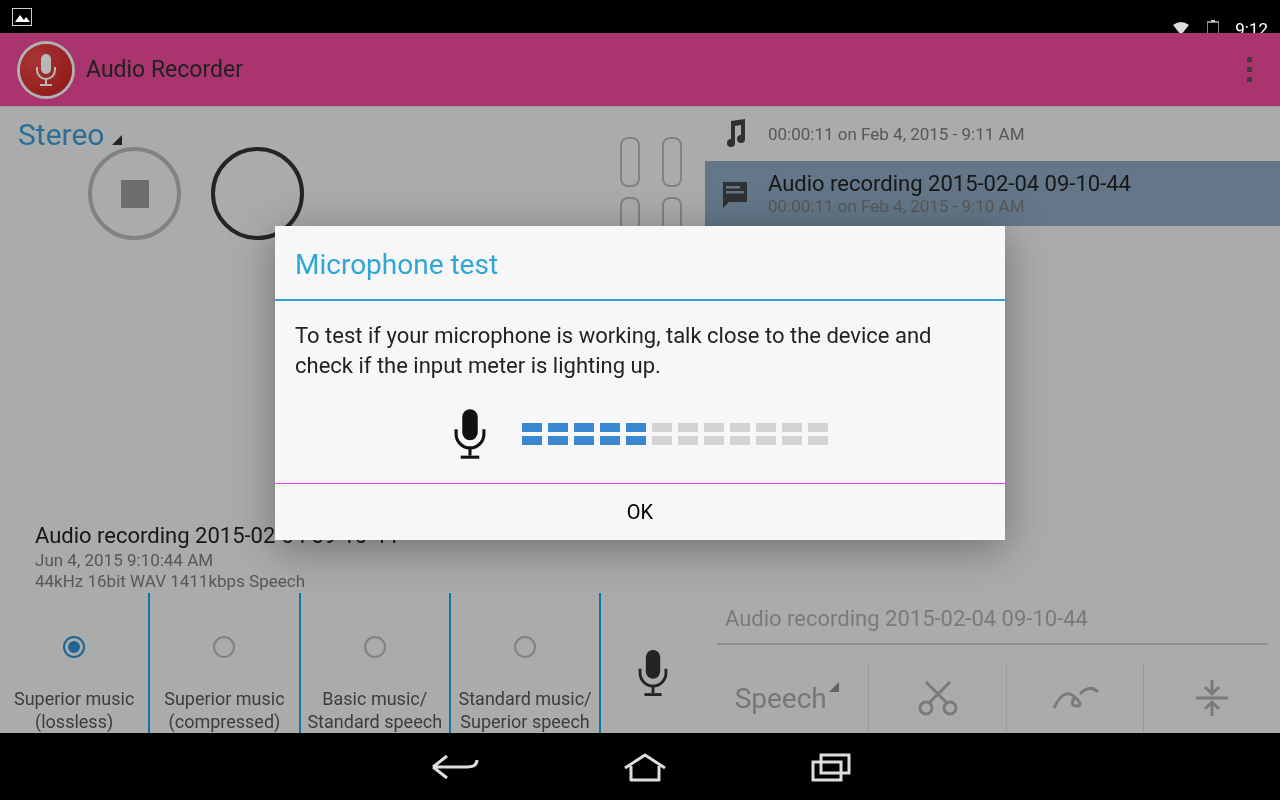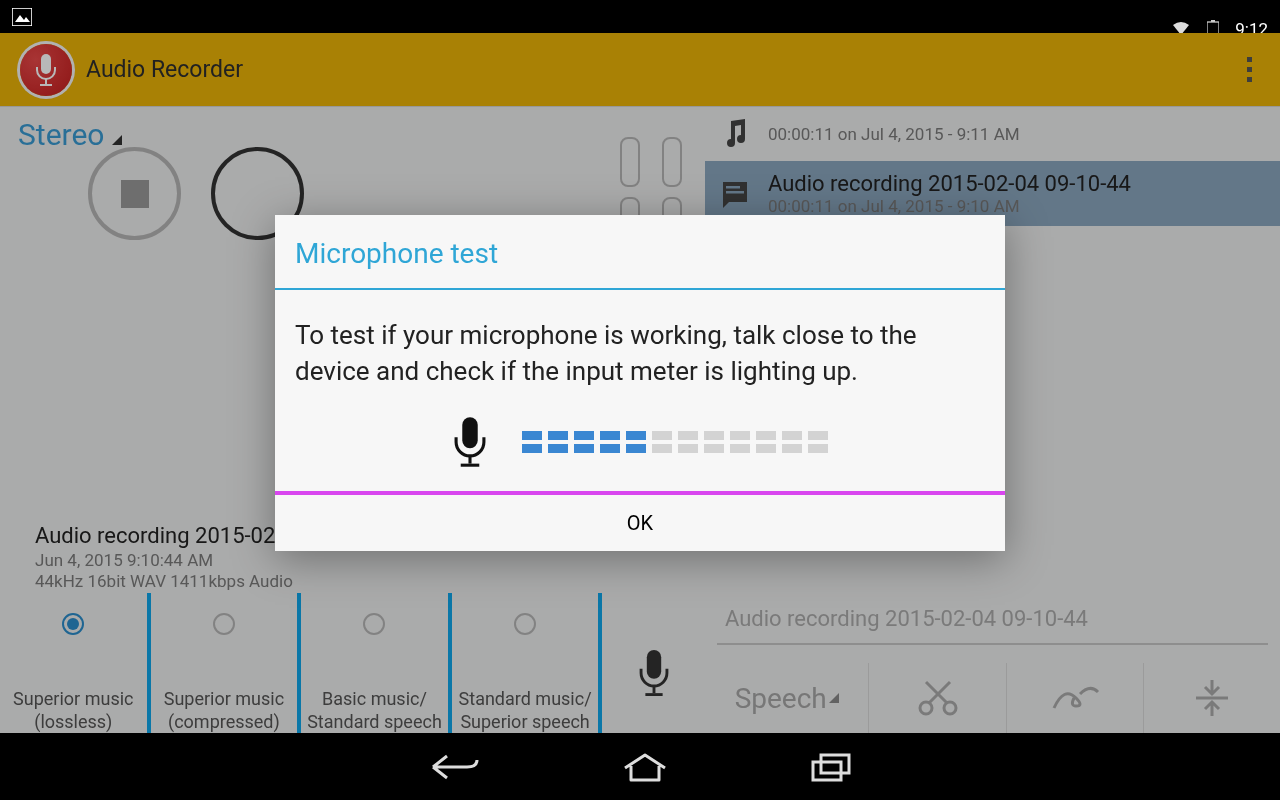--- a/index.html
+++ b/index.html
@@ -2,21 +2,21 @@
 <html><head>
 <meta charset="utf-8">
 <style>
 * { margin: 0; padding: 0; box-sizing: border-box; font-family: Roboto, Arial, sans-serif; }
 body { width: 1280px; height: 800px; background: #000; overflow: hidden; position: relative; }
 .status-bar { height: 33px; background: #000; display: flex; align-items: center; padding: 0 12px; color: #fff; }
 .status-bar .left { flex: 1; }
 .status-bar .right { display: flex; align-items: center; gap: 16px; margin-top: 24px; }
 .status-time { font-size: 17px; color: #fff; }
 .app-area { position: absolute; top: 33px; left: 0; width: 1280px; height: 700px; background: #eceded; }
-.action-bar { height: 74px; background: #eab308; border-bottom: 1px solid #d3d3d3; display: flex; align-items: center; padding: 0 20px; }
+.action-bar { height: 74px; background: #ec4899; border-bottom: 1px solid #d3d3d3; display: flex; align-items: center; padding: 0 20px; }
 .app-icon { width: 52px; height: 52px; border-radius: 26px; background: radial-gradient(circle at 30% 30%, #e94949, #c41e1e); display: flex; align-items: center; justify-content: center; box-shadow: 0 0 0 3px #f5f5f5, 0 1px 3px rgba(0,0,0,.3); }
 .app-title { font-size: 23px; color: #2f2f2f; margin-left: 14px; font-weight: 400; }
 .overflow-menu { margin-left: auto; display: flex; flex-direction: column; gap: 5px; padding: 8px; cursor: pointer; }
 .overflow-menu span { width: 5px; height: 5px; background: #555; display: block; }
 .main-content { display: flex; height: calc(100% - 74px); }
 .left-panel { width: 705px; padding: 10px 18px 0; position: relative; }
 .stereo-label { color: #3a9ad2; font-size: 30px; font-weight: 400; display: inline-flex; align-items: baseline; gap: 8px; }
 .stereo-label .tri { width: 0; height: 0; border-style: solid; border-width: 0 0 10px 10px; border-color: transparent transparent #333 transparent; }
 .timer { font-size: 95px; color: #c8c8c8; font-weight: 300; letter-spacing: -5px; margin: 10px 0 0 100px; font-family: 'Helvetica Neue', Arial, sans-serif; }
 .controls { display: flex; gap: 30px; margin-left: 70px; margin-top: -5px; }
@@ -25,53 +25,53 @@
 .stop-square { width: 28px; height: 28px; background: #999; }
 .level-bars { position: absolute; top: 30px; left: 620px; display: flex; gap: 22px; }
 .level-col { display: flex; flex-direction: column-reverse; gap: 10px; }
 .level-seg { width: 20px; height: 35px; border: 2px solid #b5b5b5; border-radius: 8px; }
 .level-seg.top { height: 50px; }
 .rec-info { position: absolute; bottom: 142px; left: 35px; }
 .rec-info .name { font-size: 22px; color: #222; }
 .rec-info .date { font-size: 17px; color: #7a7a7a; margin-top: 2px; }
 .rec-info .fmt { font-size: 17px; color: #7a7a7a; margin-top: 1px; }
 .quality-row { position: absolute; bottom: 0; left: 0; width: 705px; height: 140px; display: flex; }
-.quality-opt { flex: 1; display: flex; flex-direction: column; align-items: center; justify-content: space-between; padding-top: 20px; border-right: 4px solid #0ea5e9; }
+.quality-opt { flex: 1; display: flex; flex-direction: column; align-items: center; justify-content: flex-end; padding-top: 20px; border-right: 2px solid #0ea5e9; }
 .quality-opt:last-child { border-right: none; flex: 0.7; }
 .radio { width: 22px; height: 22px; border-radius: 50%; border: 2px solid #b5b5b5; margin-bottom: 30px; display: flex; align-items: center; justify-content: center; }
 .radio.checked { border-color: #2b8dcb; }
 .radio.checked::after { content: ''; width: 12px; height: 12px; border-radius: 50%; background: #2b8dcb; }
 .quality-opt .lbl { font-size: 18px; color: #555; text-align: center; line-height: 1.25; }
 .mic-col { display: flex; align-items: center; justify-content: center; }
 .right-panel { flex: 1; }
 .rec-item { display: flex; align-items: center; padding: 10px 12px; gap: 15px; }
 .rec-item.selected { background: #8aa5bd; }
 .rec-item .icon { width: 36px; display: flex; justify-content: center; }
 .rec-item .txt .t1 { font-size: 22px; color: #222; }
 .rec-item .txt .t2 { font-size: 17px; color: #7a7a7a; }
 .rec-item.selected .txt .t1 { color: #222; }
 .bottom-tools { position: absolute; bottom: 0; right: 0; width: 575px; height: 140px; display: flex; flex-direction: column; }
 .bottom-tools .filename { height: 52px; border-bottom: 2px solid #c5c5c5; margin: 0 12px 18px; display: flex; align-items: center; padding: 0 8px; font-size: 22px; color: #aaa; }
 .tool-row { display: flex; flex: 1; }
 .tool-btn { flex: 1; display: flex; align-items: center; justify-content: center; border-left: 1px solid #d7d7d7; color: #a5a5a5; }
 .tool-btn:first-child { border-left: none; flex: 1.2; }
-.speech-lbl { font-size: 28px; color: #a5a5a5; display: flex; align-items: center; gap: 2px; }
+.speech-lbl { font-size: 28px; color: #a5a5a5; display: flex; align-items: flex-start; gap: 2px; }
 .speech-lbl .tri2 { width: 0; height: 0; border-style: solid; border-width: 0 0 10px 10px; border-color: transparent transparent #888 transparent; }
 .nav-bar { position: absolute; bottom: 0; left: 0; width: 1280px; height: 67px; background: #000; display: flex; align-items: center; justify-content: center; gap: 140px; }
 .overlay { position: absolute; top: 33px; left: 0; width: 1280px; height: 700px; background: rgba(0,0,0,.28); display: flex; align-items: center; justify-content: center; }
 .dialog { width: 730px; background: #f7f7f7; box-shadow: 0 8px 40px rgba(0,0,0,.35); }
 .dialog-title { color: #2fa6d6; font-size: 28px; font-weight: 400; padding: 22px 20px 18px; }
 .dialog-divider { height: 2px; background: #2fa6d6; }
-.dialog-body { padding: 28px 20px 24px; font-size: 26px; color: #222; line-height: 1.35; }
+.dialog-body { padding: 20px 20px 24px; font-size: 22px; color: #222; line-height: 1.35; }
 .meter-row { display: flex; align-items: center; justify-content: center; gap: 35px; margin-top: 28px; }
 .meter { display: flex; gap: 6px; }
 .meter-seg { display: flex; flex-direction: column; gap: 4px; }
 .meter-seg span { width: 20px; height: 9px; background: #d3d3d3; }
 .meter-seg.on span { background: #3a87d2; }
-.dialog-footer { border-top: 4px solid #d946ef; text-align: center; padding: 16px; font-size: 20px; cursor: pointer; }
+.dialog-footer { border-top: 1px solid #d946ef; text-align: center; padding: 16px; font-size: 20px; cursor: pointer; }
 svg { display: block; }
 </style>
 </head>
 <body>
 
 <div class="status-bar">
   <div class="left">
     <svg width="20" height="18" viewBox="0 0 20 18">
         <rect x="0" y="0" width="20" height="18" fill="none" stroke="#fff" stroke-width="1.6"></rect>
         <polygon points="3,14 8,7 12,12 14,9 18,14" fill="#fff"></polygon>
@@ -129,21 +129,21 @@
           </div>
         <div class="level-col">
             <div class="level-seg"></div>
             <div class="level-seg"></div>
             <div class="level-seg top"></div>
           </div>
       </div>
       <div class="rec-info">
         <div class="name">Audio recording 2015-02-04 09-10-44</div>
         <div class="date">Jun 4, 2015 9:10:44 AM</div>
-        <div class="fmt">44kHz 16bit WAV 1411kbps Audio</div>
+        <div class="fmt">44kHz 16bit WAV 1411kbps Speech</div>
       </div>
       <div class="quality-row">
         <div class="quality-opt">
           <div class="radio checked"></div>
           <div class="lbl">Superior music<br>(lossless)</div>
         </div>
         <div class="quality-opt">
           <div class="radio"></div>
           <div class="lbl">Superior music<br>(compressed)</div>
         </div>
@@ -167,35 +167,35 @@
     </div>
 
     <div class="right-panel">
       <div class="rec-item">
         <div class="icon">
           <svg width="28" height="34" viewBox="0 0 28 34">
               <path d="M10 4 L24 2 V22 A4 4 0 1 1 20 18 V8 L14 9 V26 A4 4 0 1 1 10 22 Z" fill="#444"></path>
             </svg>
         </div>
         <div class="txt">
-          <div class="t2">00:00:11 on Jul 4, 2015 - 9:11 AM</div>
+          <div class="t2">00:00:11 on Feb 4, 2015 - 9:11 AM</div>
         </div>
       </div>
       <div class="rec-item selected">
         <div class="icon">
           <svg width="28" height="28" viewBox="0 0 28 28">
               <rect x="2" y="2" width="24" height="20" fill="#444"></rect>
               <rect x="5" y="6" width="14" height="2.5" fill="#8aa5bd"></rect>
               <rect x="5" y="11" width="18" height="2.5" fill="#8aa5bd"></rect>
               <polygon points="2,22 8,22 2,28" fill="#444"></polygon>
             </svg>
         </div>
         <div class="txt">
           <div class="t1">Audio recording 2015-02-04 09-10-44</div>
-          <div class="t2">00:00:11 on Jul 4, 2015 - 9:10 AM</div>
+          <div class="t2">00:00:11 on Feb 4, 2015 - 9:10 AM</div>
         </div>
       </div>
       <div class="bottom-tools">
         <div class="filename">
             <span>Audio recording 2015-02-04 09-10-44</span>
           </div>
         <div class="tool-row">
           <div class="tool-btn">
             <div class="speech-lbl">
                 <span>Speech</span>

